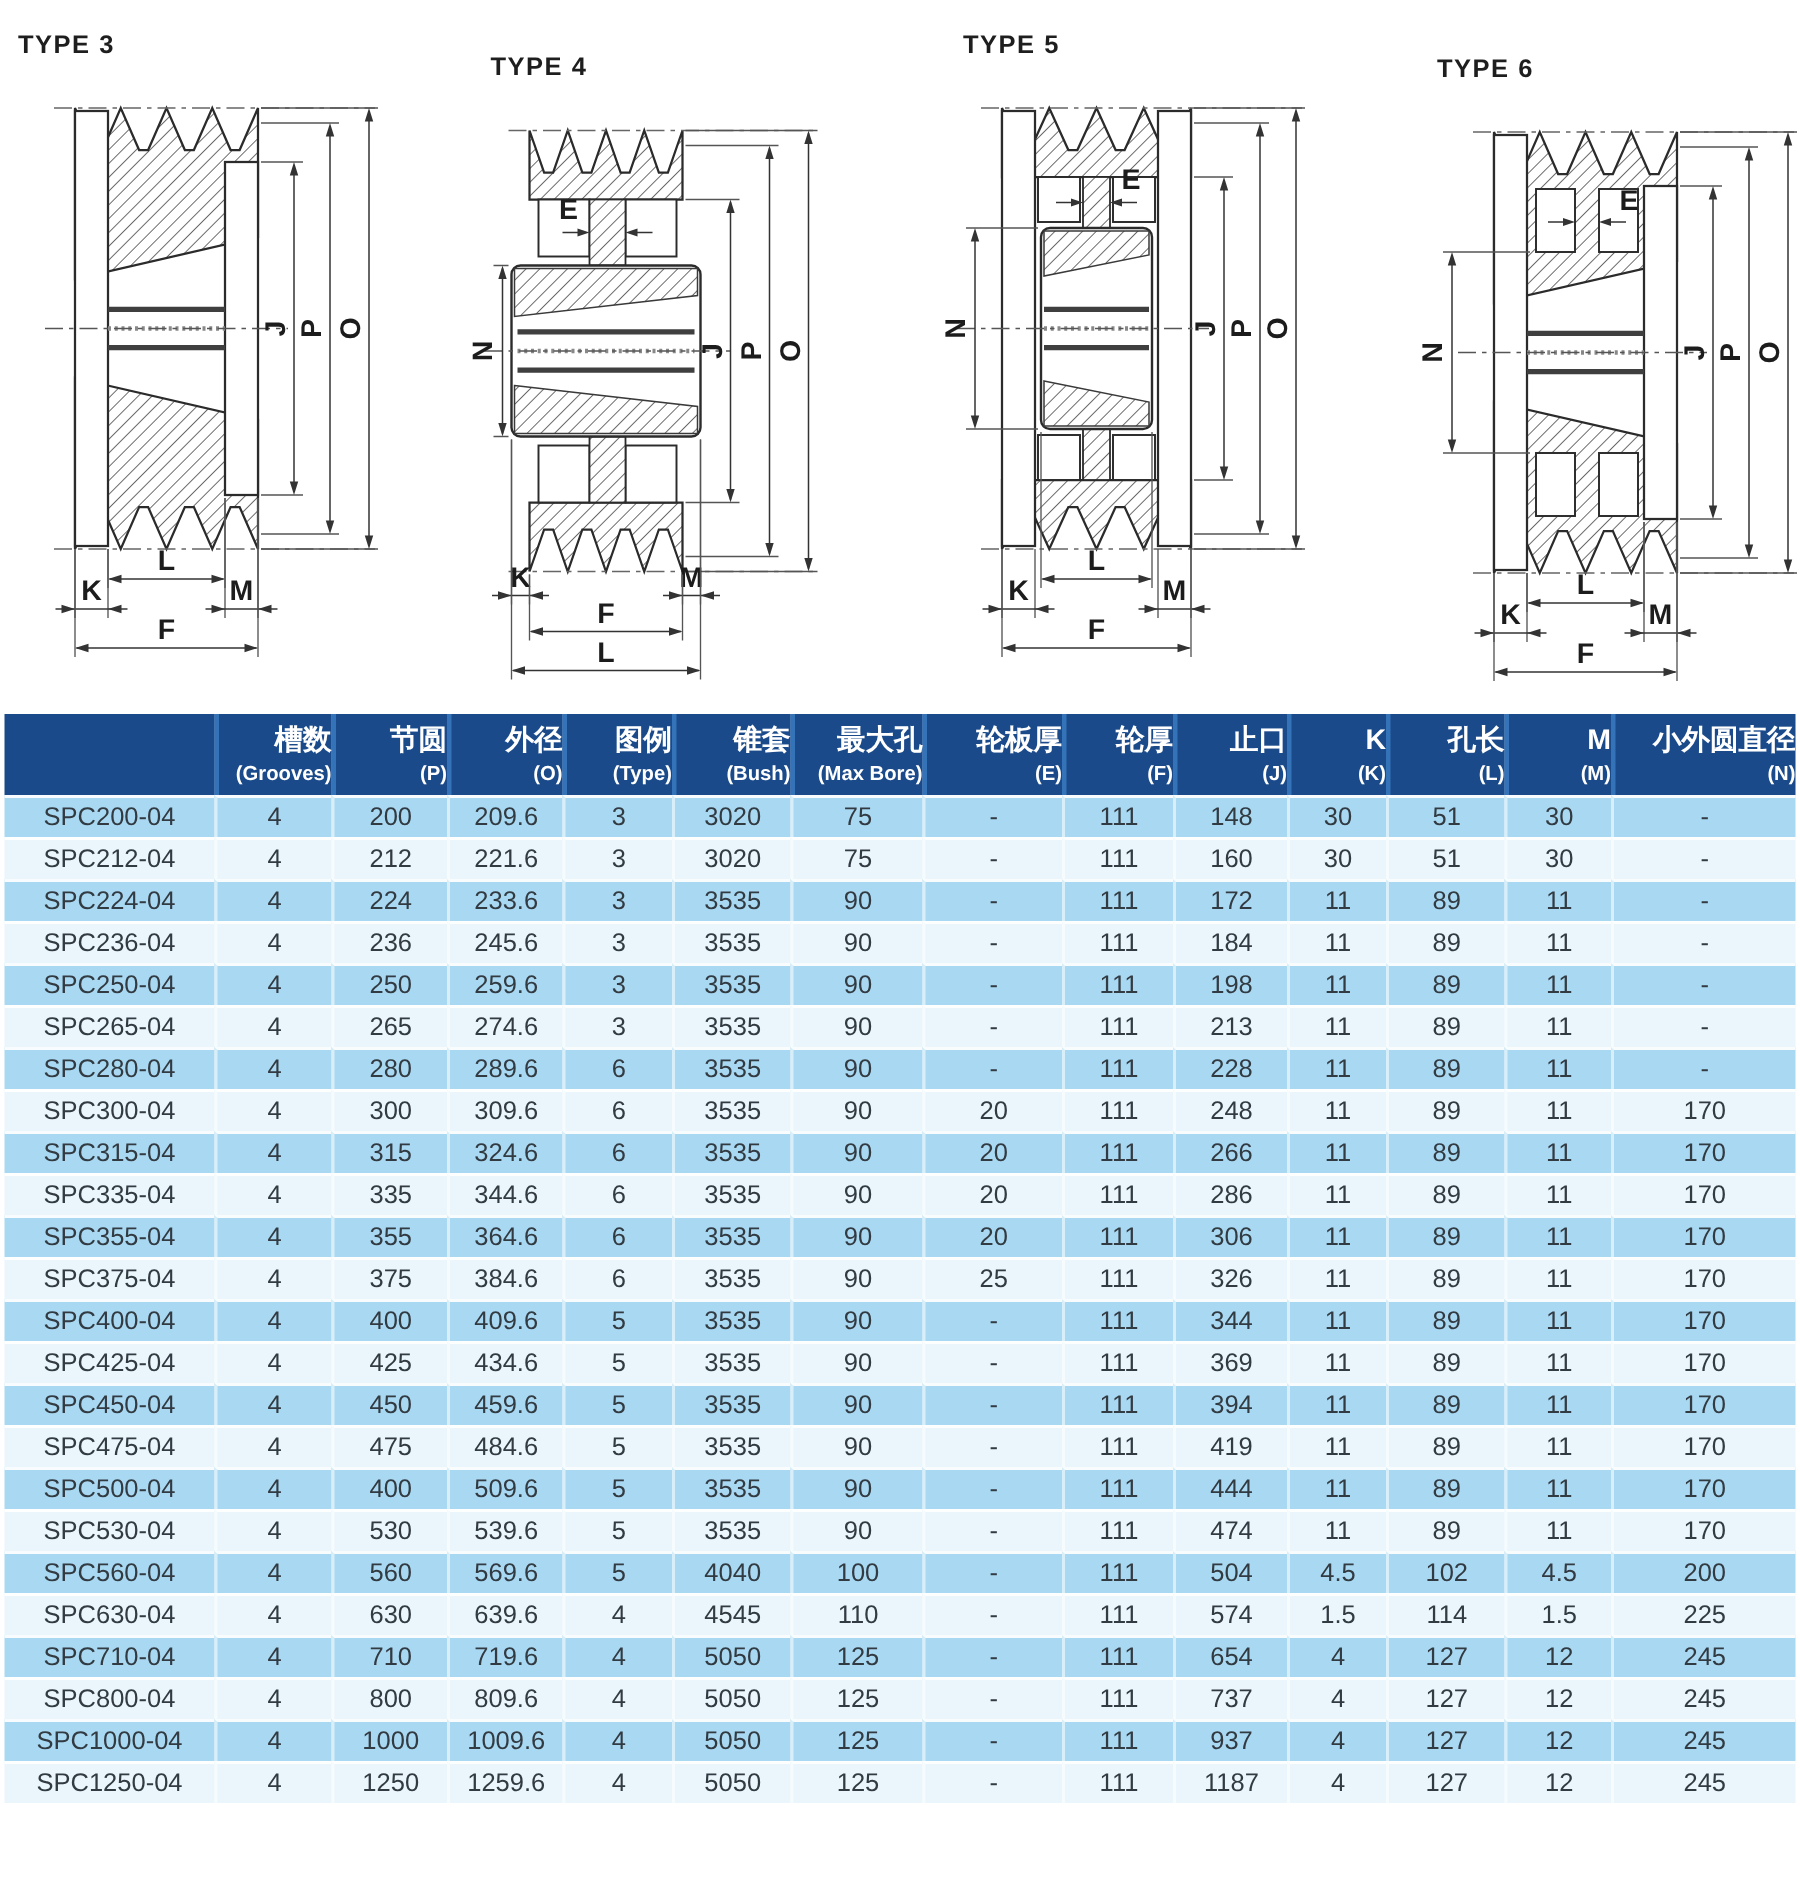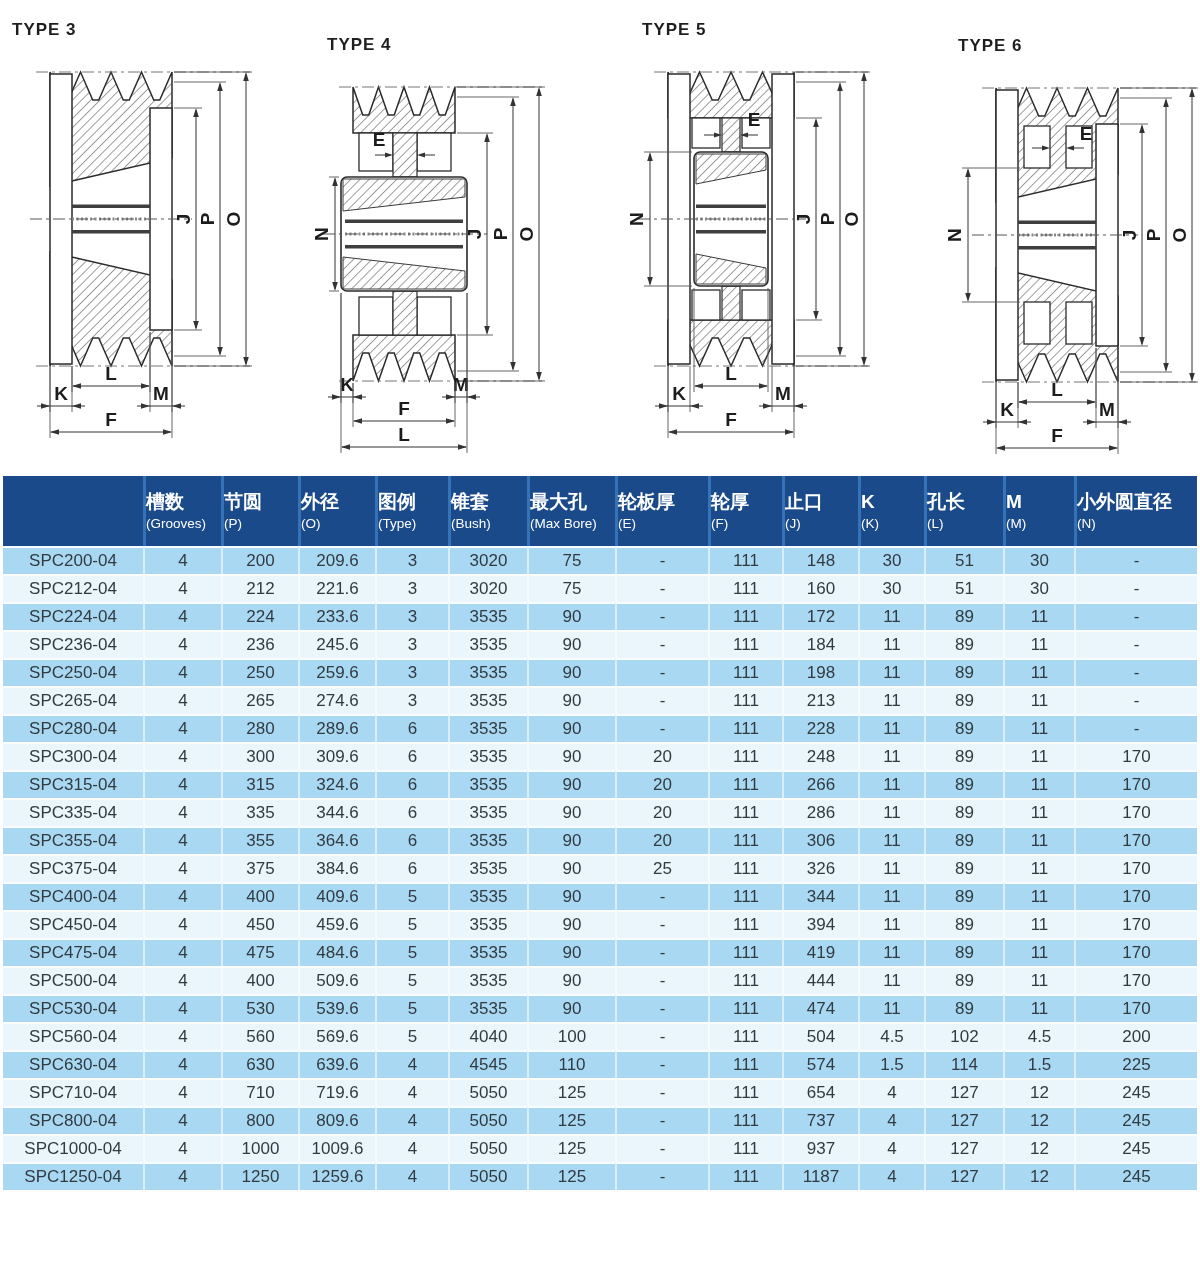--- a/index.html
+++ b/index.html
@@ -12,24 +12,24 @@
   }
   *{box-sizing:border-box}
   html,body{margin:0;padding:0}
   body{width:1200px;height:1265px;background:#ffffff;font-family:"Liberation Sans",sans-serif;overflow:hidden}
   .diagrams{position:relative;height:470px;display:flex;background:#fff}
   .panel{position:relative;width:300px;height:470px;flex:0 0 300px}
   .dg-title{position:absolute;top:20px;left:12px;width:240px;text-align:left;
             font-size:17px;font-weight:bold;color:#1e1e1e;letter-spacing:1px}
   .panel svg{position:absolute;top:34px;left:0;display:block}
   table{border-collapse:separate;border-spacing:0;margin:6px 0 0 3px;width:1194px;table-layout:fixed}
-  th{background:var(--header-bg);color:#fff;height:70px;vertical-align:middle;padding:0;text-align:left}
+  th{background:var(--header-bg);color:#fff;height:54px;vertical-align:middle;padding:0;text-align:right}
   th + th{border-left:3px solid var(--header-divider)}
   .h-zh{font-size:19px;font-weight:bold;line-height:1.3}
-  .h-en{font-size:13.5px;font-weight:normal;line-height:1.2;margin-top:1px}
+  .h-en{font-size:13.5px;font-weight:bold;line-height:1.2;margin-top:1px}
   td{height:28px;text-align:center;font-size:17px;color:var(--body-text);padding:0;
      border-top:2px solid rgba(255,255,255,0.92);white-space:nowrap;overflow:hidden}
   td + td{border-left:2px solid rgba(255,255,255,0.55)}
   tbody tr:nth-child(odd) td{background:var(--row-light)}
   tbody tr:nth-child(even) td{background:var(--row-pale)}
 </style>
 </head>
 <body>
 
 <div class="diagrams">
@@ -696,20 +696,36 @@
         <td>90</td>
         <td>-</td>
         <td>111</td>
         <td>344</td>
         <td>11</td>
         <td>89</td>
         <td>11</td>
         <td>170</td>
       </tr>
       <tr>
+        <td>SPC425-04</td>
+        <td>4</td>
+        <td>425</td>
+        <td>434.6</td>
+        <td>5</td>
+        <td>3535</td>
+        <td>90</td>
+        <td>-</td>
+        <td>111</td>
+        <td>369</td>
+        <td>11</td>
+        <td>89</td>
+        <td>11</td>
+        <td>170</td>
+      </tr>
+      <tr>
         <td>SPC450-04</td>
         <td>4</td>
         <td>450</td>
         <td>459.6</td>
         <td>5</td>
         <td>3535</td>
         <td>90</td>
         <td>-</td>
         <td>111</td>
         <td>394</td>

